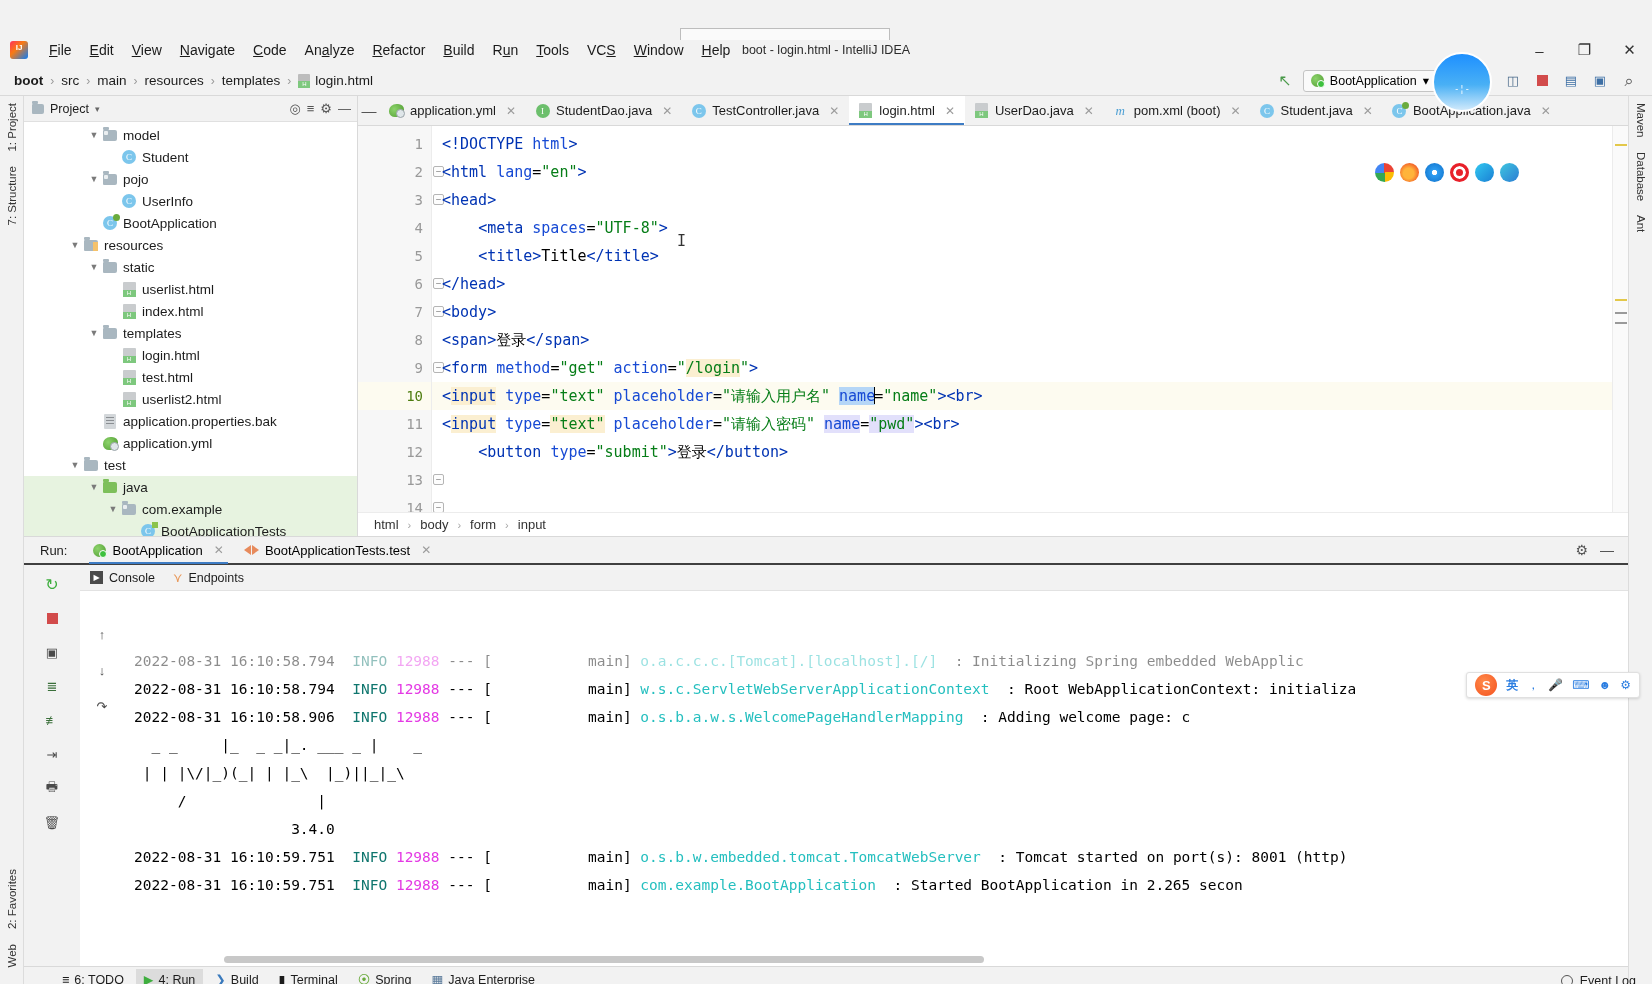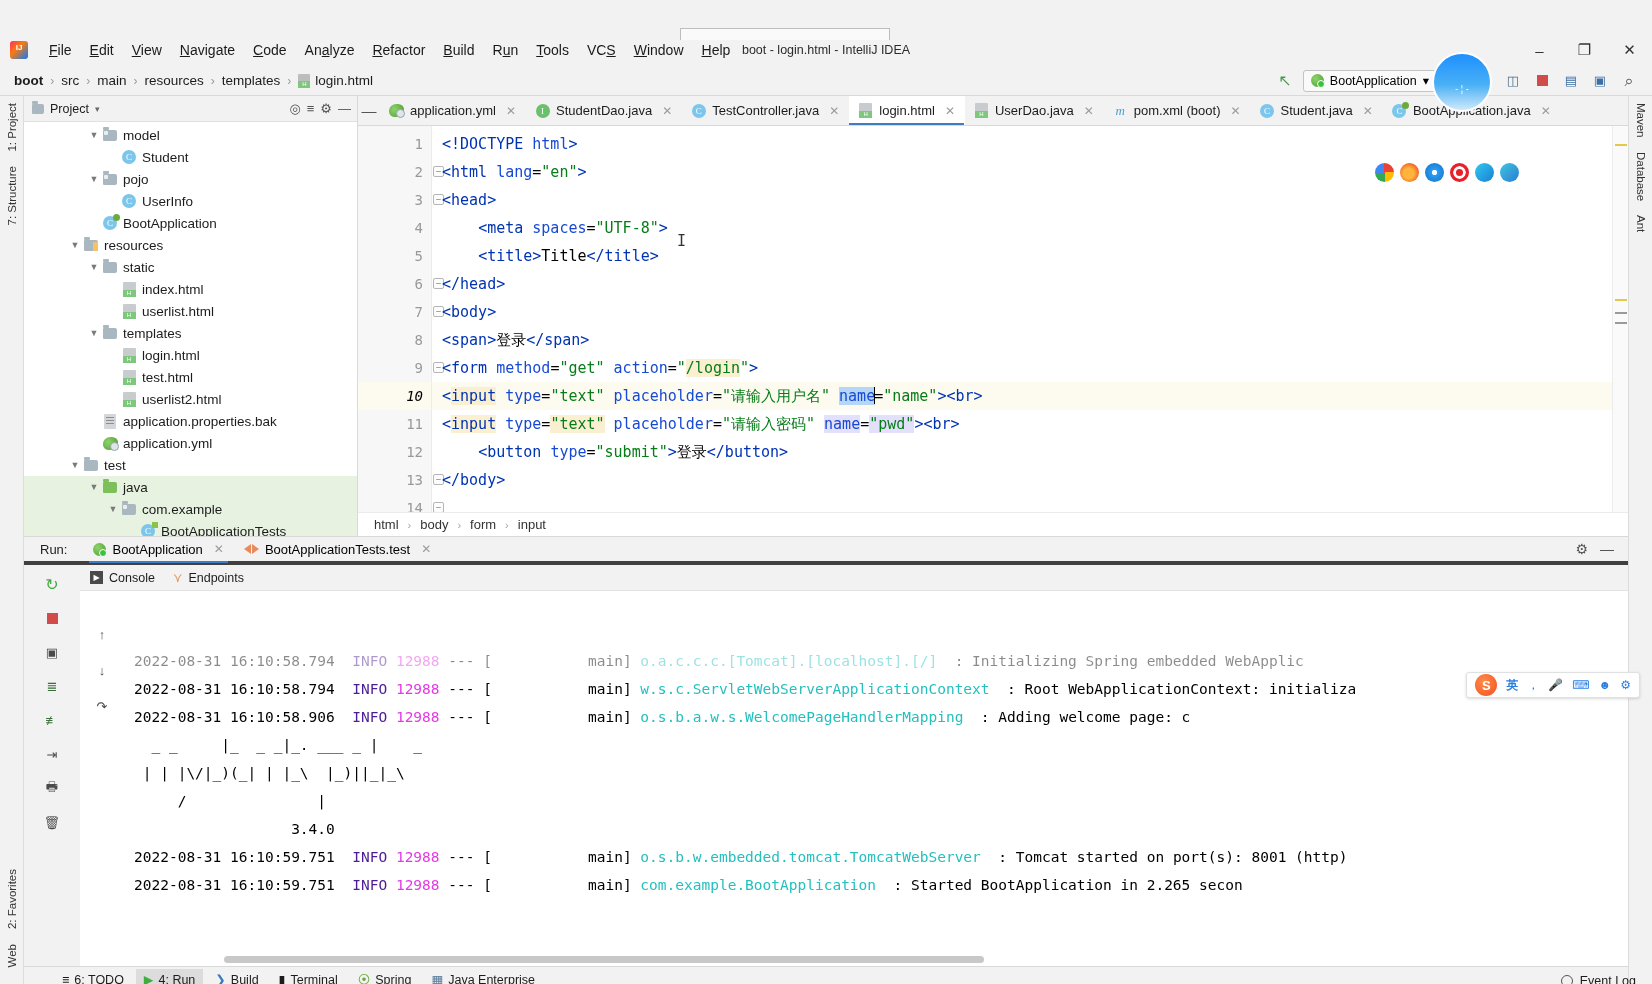--- a/index.html
+++ b/index.html
@@ -164,21 +164,21 @@
   .ic-circ.blue{background:#7cc6ec;} .ic-circ.green{background:#6cbf6c;}
   .ic-m{color:#4c9fd4;font-style:italic;font-family:"Liberation Serif",serif;font-size:13px;}
 
   .code-area { flex:1 1 auto; display:flex; min-height:0; position:relative; background:#fff; overflow:hidden;}
   .gutter {
     width:74px; background:#f7f7f7; border-right:1px solid #ececec; flex:none;
     padding-top:4px; text-align:right; position:relative;
   }
   .gline { height:28px; line-height:28px; padding-right:8px; color:#999; font-size:14px;
            font-family:"DejaVu Sans Mono", monospace; position:relative;}
-  .gline.cur { color:#000000; background:#fdfbf0;font-style:italic; }
+  .gline.cur { color:#4d7c0f; background:#fdfbf0; }
   .fold {
     position:absolute; right:-13px; top:8px; width:11px; height:11px;
     border:1px solid #b5b5b5; background:#fdfdfd; border-radius:2px; color:#888;
     font-size:9px; line-height:9px; text-align:center;
   }
   .code-lines { flex:1 1 auto; padding-top:4px; position:relative; overflow:hidden; }
   .cline {
     height:28px; line-height:28px; font-family:"DejaVu Sans Mono", monospace;
     font-size:15px; white-space:pre; padding-left:10px; color:#000;
   }
@@ -205,21 +205,21 @@
   .crumb-bar {
     height:24px; display:flex; align-items:center; gap:2px; background:#fff;
     border-top:1px solid #ececec; padding-left:16px; font-size:13px; color:#333; flex:none;
   }
   .crumb-bar .sep{ color:#a5a5a5; margin:0 7px; font-size:11px;}
 
   
   .run-panel { height:430px; display:flex; flex-direction:column; background:#fff; flex:none; border-top:1px solid #d9d9d9;}
   .run-header {
     height:28px; display:flex; align-items:center; background:#f2f2f2; padding-left:16px;
-    border-bottom:4px solid #404040; gap:0px; flex:none;
+    border-bottom:2px solid #404040; gap:0px; flex:none;
   }
   .run-label { font-size:13px; color:#1c1c1c; margin-right:16px;}
   .rtab { display:flex; align-items:center; gap:6px; font-size:13px; padding:0 10px; height:28px; position:relative;}
   .rtab.active::after{content:"";position:absolute;left:6px;right:6px;bottom:0;height:2px;background:#3e7cc4;}
   .rtab .x{color:#9b9b9b;font-size:12px;margin-left:5px;}
   .run-header .right{margin-left:auto;display:flex;align-items:center;gap:12px;padding-right:14px;color:#555;font-size:14px;}
   .tri-ic{width:0;height:0;border-left:7px solid #e78a5c;border-top:5px solid transparent;border-bottom:5px solid transparent;}
   .tri-ic2{width:0;height:0;border-right:7px solid #e78a5c;border-top:5px solid transparent;border-bottom:5px solid transparent;}
 
   .run-body { flex:1 1 auto; display:flex; min-height:0; }
@@ -229,21 +229,21 @@
   .console-col { flex:1 1 auto; display:flex; flex-direction:column; min-width:0; }
   .console-tabs { height:26px; display:flex; align-items:center; background:#f2f2f2; gap:18px; padding-left:10px; border-bottom:1px solid #e2e2e2; flex:none;}
   .ctab { display:flex; align-items:center; gap:6px; font-size:12.5px; color:#1c1c1c; }
   .ctab.active { font-weight:normal; }
   .console-out {
     flex:1 1 auto; background:#fff; overflow:hidden; position:relative;
     font-family:"DejaVu Sans Mono", monospace; font-size:14.5px; line-height:28px;
     padding-left:10px; white-space:pre; color:#000;
   }
   .console-out .line{ white-space:pre; }
-  .c-info{color:#4c1d95;}
+  .c-info{color:#0f766e;}
   .c-pid{color:#e439e4;}
   .c-logger{color:#24bfbf;}
   .c-faint{opacity:.45;}
   .hbar { position:absolute; left:100px; right:0; bottom:3px; height:7px;}
   .hbar .thumb{ height:7px; background:#c8c8c8; border-radius:4px; width:760px;}
 
   .ime-bar{
     position:absolute; right:10px; top:52px; height:26px; display:flex; align-items:center;
     gap:9px; background:#ffffff; border:1px solid #e0e0e0; border-radius:3px;
     padding:0 8px; font-size:12px; color:#333; box-shadow:0 1px 3px rgba(0,0,0,.15); z-index:6;
@@ -418,29 +418,29 @@
                   <span class="folder"></span>
                 </span>
                 <span class="lbl">static</span>
               </div>
               <div class="trow">
                 <span style="width:82px;flex:none"></span>
                 <span class="tw"></span>
                 <span class="ic">
                   <span class="html-ic"></span>
                 </span>
+                <span class="lbl">userlist.html</span>
+              </div>
+              <div class="trow">
+                <span style="width:82px;flex:none"></span>
+                <span class="tw"></span>
+                <span class="ic">
+                  <span class="html-ic"></span>
+                </span>
                 <span class="lbl">index.html</span>
-              </div>
-              <div class="trow">
-                <span style="width:82px;flex:none"></span>
-                <span class="tw"></span>
-                <span class="ic">
-                  <span class="html-ic"></span>
-                </span>
-                <span class="lbl">userlist.html</span>
               </div>
               <div class="trow">
                 <span style="width:63px;flex:none"></span>
                 <span class="tw">▼</span>
                 <span class="ic">
                   <span class="folder"></span>
                 </span>
                 <span class="lbl">templates</span>
               </div>
               <div class="trow">
@@ -602,21 +602,20 @@
               <div class="cline"><span class="tag">&lt;head&gt;</span></div>
               <div class="cline">    <span class="tag">&lt;meta </span><span class="attr">spaces</span><span class="txt">=</span><span class="str">"UTF-8"</span><span class="tag">&gt;</span></div>
               <div class="cline">    <span class="tag">&lt;title&gt;</span><span class="txt">Title</span><span class="tag">&lt;/title&gt;</span></div>
               <div class="cline"><span class="tag">&lt;/head&gt;</span></div>
               <div class="cline"><span class="tag">&lt;body&gt;</span></div>
               <div class="cline"><span class="tag">&lt;span&gt;</span><span class="txt">登录</span><span class="tag">&lt;/span&gt;</span></div>
               <div class="cline"><span class="tag">&lt;form </span><span class="attr">method</span><span class="txt">=</span><span class="str">"get"</span> <span class="attr">action</span><span class="txt">=</span><span class="str">"</span><span class="str hl-yellow2">/login</span><span class="str">"</span><span class="tag">&gt;</span></div>
               <div class="cline cur"><span class="tag">&lt;</span><span class="tag hl-yellow2">input</span> <span class="attr">type</span><span class="txt">=</span><span class="str">"text"</span> <span class="attr">placeholder</span><span class="txt">=</span><span class="str">"请输入用户名"</span> <span class="attr hl-blue">name</span><span class="caret"></span><span class="txt">=</span><span class="str">"name"</span><span class="tag">&gt;&lt;br&gt;</span></div>
               <div class="cline"><span class="tag">&lt;</span><span class="tag hl-yellow2">input</span> <span class="attr">type</span><span class="txt">=</span><span class="str hl-yellow2">"text"</span> <span class="attr">placeholder</span><span class="txt">=</span><span class="str">"请输入密码"</span> <span class="attr hl-violet">name</span><span class="txt">=</span><span class="str hl-violet">"pwd"</span><span class="tag">&gt;&lt;br&gt;</span></div>
               <div class="cline">    <span class="tag">&lt;button </span><span class="attr">type</span><span class="txt">=</span><span class="str">"submit"</span><span class="tag">&gt;</span><span class="txt">登录</span><span class="tag">&lt;/button&gt;</span></div>
-              <div class="cline"><span class="tag">&lt;/body&gt;</span></div>
 
               <div class="mouse-caret">I</div>
               <div class="browser-icons">
                 <span class="bicon" style="background:conic-gradient(#ea4335 0 25%,#fbbc05 25% 50%,#34a853 50% 75%,#4285f4 75% 100%);"></span>
                 <span class="bicon" style="background:radial-gradient(circle at 45% 55%,#ffb43b 35%,#f3662a 70%,#e23a2e 100%);"></span>
                 <span class="bicon" style="background:radial-gradient(circle at 50% 50%,#fff 18%,#2d9cf0 22%,#0d6fc9 100%);"></span>
                 <span class="bicon" style="background:#e8202a;border:3px solid #e8202a;box-shadow:inset 0 0 0 3px #fff;"></span>
                 <span class="bicon" style="background:linear-gradient(135deg,#32c8f0,#1a7fd4);"></span>
                 <span class="bicon" style="background:linear-gradient(135deg,#3ec6e0,#2b7cd3);"></span>
               </div>

